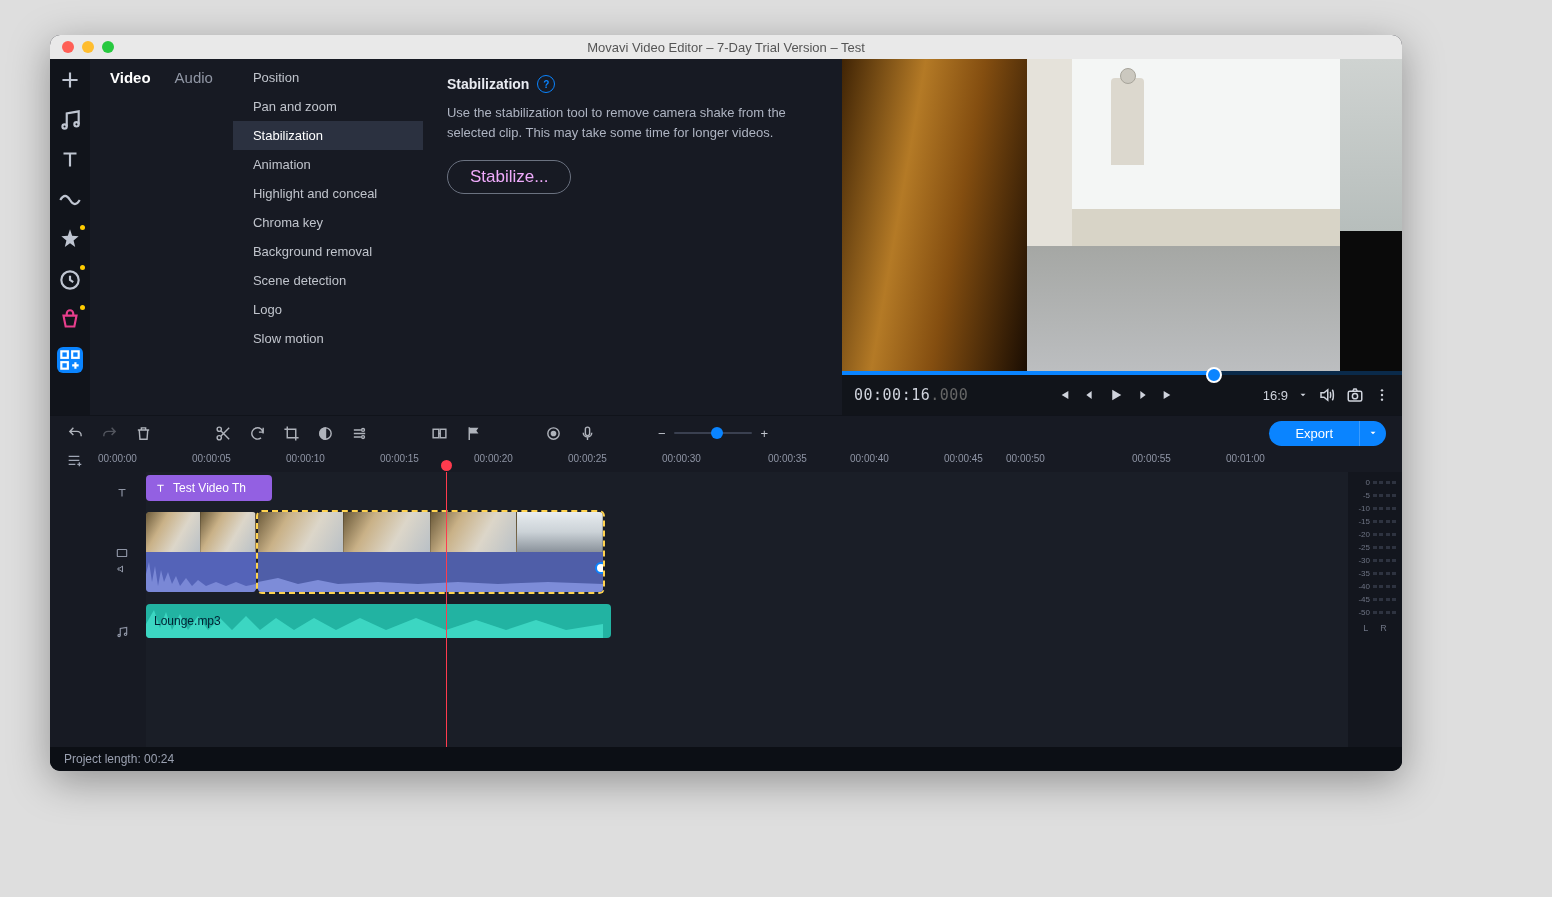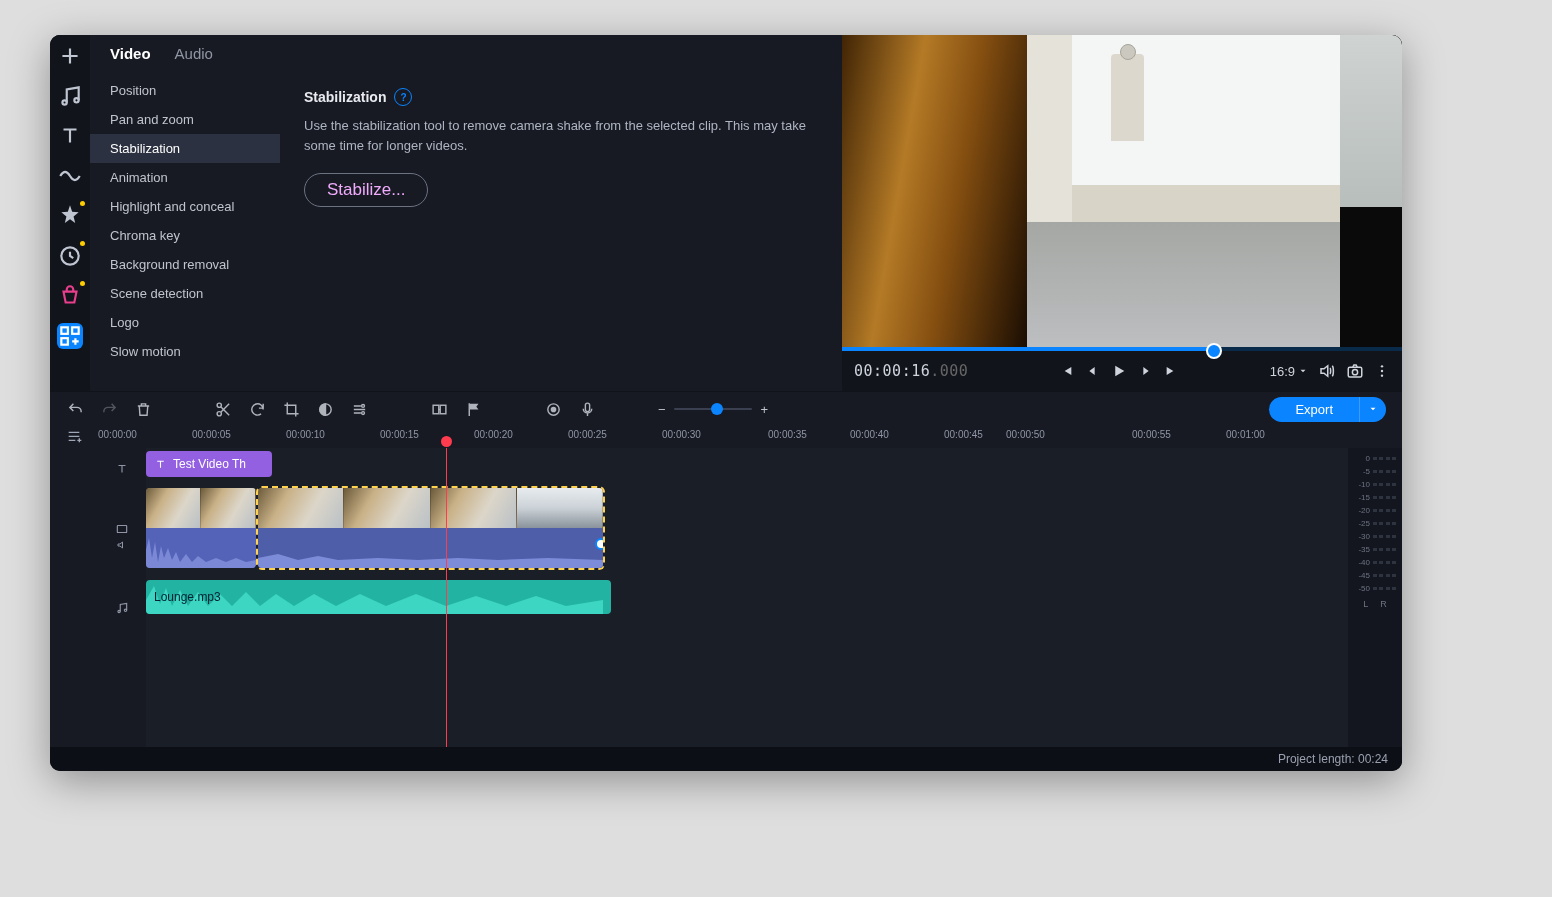--- a/index.html
+++ b/index.html
@@ -24,21 +24,21 @@
   .titlebar{height:24px;background:#e9e9e9;display:flex;align-items:center;padding:0 12px;gap:8px;color:#4a4a4a;position:relative;}
   .dot{width:12px;height:12px;border-radius:50%;}
   .ttxt{position:absolute;left:0;right:0;text-align:center;font-size:13px;font-weight:500;color:#555;}
   
   .upper{display:flex;flex:0 0 356px;background:var(--bg);}
   .iconrail{width:40px;background:#11141b;display:flex;flex-direction:column;align-items:center;padding-top:8px;gap:14px;}
   .iconrail .railicon{width:26px;height:26px;display:flex;align-items:center;justify-content:center;color:#bfc5d1;position:relative;}
   .iconrail .railicon.sel{background:var(--accent);border-radius:6px;color:#fff;}
   .railicon .ydot{position:absolute;top:-2px;right:-2px;width:5px;height:5px;border-radius:50%;background:#ffcc00;}
   
-  .toolspanel{width:752px;display:flex;flex-direction:column;}
+  .toolspanel{width:752px;display:flex;flex-direction:row;}
   .tabrow{display:flex;gap:24px;padding:10px 20px;font-size:15px;color:var(--text-dim);}
   .tabrow .tab{cursor:pointer;}
   .tabrow .tab.sel{color:#fff;font-weight:600;}
   .tabbody{flex:1;display:flex;}
   .sublist{width:190px;padding-top:4px;}
   .sublist .item{padding:7px 20px;cursor:pointer;color:#c0c4cc;font-size:13px;}
   .sublist .item.sel{background:var(--panel-light);color:#fff;border-radius:0;}
   .detail{flex:1;padding:16px 24px;}
   .detail h3{margin:0 0 10px 0;font-size:14px;font-weight:600;color:#e8eaf0;display:flex;align-items:center;gap:8px;}
   .helpicon{display:inline-flex;width:16px;height:16px;border:1.5px solid var(--accent);border-radius:50%;color:var(--accent);font-size:10px;align-items:center;justify-content:center;}
@@ -93,38 +93,44 @@
   .playhead{position:absolute;top:0;bottom:0;width:1px;background:#ff3b4e;left:300px;z-index:5;}
   .playhead::before{content:"";position:absolute;top:-12px;left:-5px;width:11px;height:11px;border-radius:50%;background:#ff3b4e;}
   
   .meters{width:54px;background:#13161e;display:flex;flex-direction:column;font-size:8px;color:#6d7383;align-items:center;padding-top:6px;gap:4px;}
   .meters .row{display:flex;gap:3px;width:100%;justify-content:center;align-items:center;}
   .meters .row .lab{width:16px;text-align:right;}
   .meters .row .cells{display:flex;gap:2px;}
   .meters .row .cells div{width:4px;height:3px;background:#2e3340;}
   .meters .lrrow{display:flex;gap:12px;font-size:9px;margin-top:2px;}
   
-  .statusbar{height:24px;background:#0c0f15;display:flex;align-items:center;padding:0 14px;font-size:12px;color:#9aa0b0;justify-content:flex-end;}
+  .statusbar{height:24px;background:#0c0f15;display:flex;align-items:center;padding:0 14px;font-size:12px;color:#9aa0b0;}
   
   
   .door{position:absolute;left:0;top:0;width:33%;height:100%;background:linear-gradient(100deg,#402405 0%,#b47a26 35%,#844e10 60%,#1a0d02 100%);}
   .door::after{content:"";position:absolute;right:-6px;top:0;width:6px;height:100%;background:#111;}
   .outside{position:absolute;left:33%;right:11%;top:0;bottom:0;background:linear-gradient(#f4f6f5 0%,#f4f6f5 48%,#d8d4c7 48%,#d8d4c7 60%,#a5a7a4 60%,#bcbec0 100%);}
   .wallv{position:absolute;top:0;bottom:40%;width:8%;background:#e5e2da;}
   .rightstrip{position:absolute;right:0;top:0;width:11%;height:100%;background:linear-gradient(#cfd3d1 0%,#b7bebc 55%,#0a0a0a 55%,#0a0a0a 100%);}
   .pillar{position:absolute;left:48%;top:6%;width:6%;height:28%;background:#dcd8ce;border-radius:4px 4px 0 0;}
   .pillar::before{content:"";position:absolute;top:-10px;left:50%;transform:translateX(-50%);width:14px;height:14px;border-radius:50%;background:#cbc8bf;border:1px solid #a7a49a;}
   
   svg{display:block;}
 </style>
 </head>
 <body>
 
 <div class="window">
 
+  <div class="titlebar">
+    <div class="dot" style="background:var(--red)"></div>
+    <div class="dot" style="background:var(--yellow)"></div>
+    <div class="dot" style="background:var(--green)"></div>
+    <div class="ttxt">Movavi Video Editor – 7-Day Trial Version – Test</div>
+  </div>
 
   <div class="upper">
 
     <div class="iconrail">
       <div class="railicon">
         <svg viewBox="0 0 24 24" fill="none" stroke="currentColor" stroke-width="2">
             <path d="M12 5v14M5 12h14"></path>
           </svg>
       </div>
       <div class="railicon">
@@ -241,21 +247,21 @@
               </svg>
             </span>
           <span>
               <svg width="16" height="16" viewBox="0 0 24 24" fill="currentColor">
                 <path d="M4 6l10 6-10 6zM18 6v12"></path>
               </svg>
             </span>
         </div>
         <div class="pcspacer"></div>
         <div class="pcicons">
-          <span style="display:flex;align-items:center;gap:3px;font-size:13px;">
+          <span style="display:flex;align-items:center;gap:10px;font-size:13px;">
               <span>16:9</span>
               <svg width="10" height="10" viewBox="0 0 24 24" fill="currentColor">
                 <path d="M6 9l6 6 6-6z"></path>
               </svg>
             </span>
           <span>
               <svg width="18" height="18" viewBox="0 0 24 24" fill="none" stroke="currentColor" stroke-width="2">
                 <path d="M4 9v6h4l5 4V5L8 9H4zM19 5c2 2 2 12 0 14M16 8c1.2 1.2 1.2 6.8 0 8"></path>
               </svg>
             </span>

